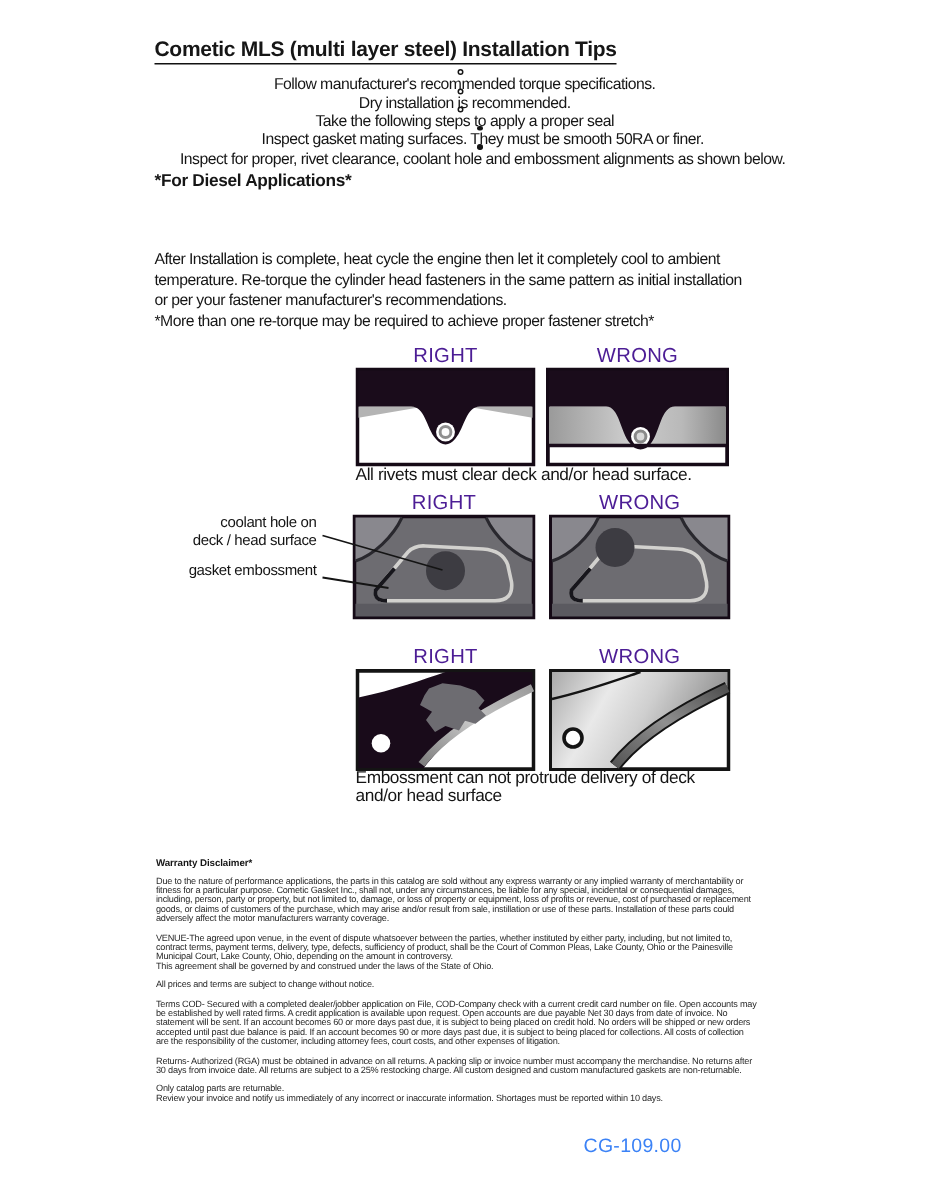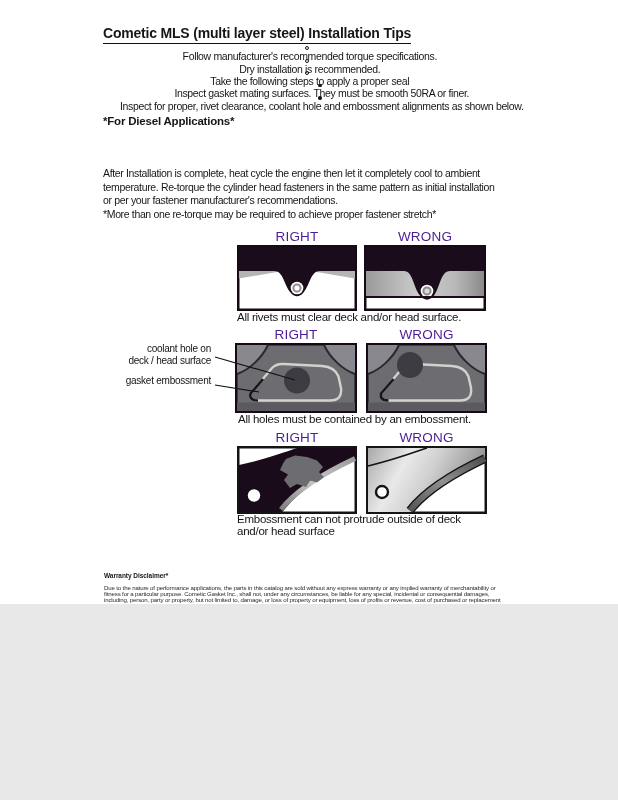--- a/index.html
+++ b/index.html
@@ -1,18 +1,18 @@
 <!DOCTYPE html>
 <html><head>
 <meta charset="utf-8">
 <style>
   * { margin:0; padding:0; box-sizing:border-box; }
   html,body { background:#e8e8e8; }
   .page {
-    position:relative; width:618px; height:604px; margin:0 auto;
+    position:relative; width:618px; height:800px; margin:0 auto;
     background:#ffffff; overflow:hidden; color:#161616;
     font-family:"Liberation Sans","DejaVu Sans",sans-serif;
   }
   .abs { position:absolute; }
   .title {
     font-size:14px; font-weight:bold; letter-spacing:-0.2px;
     border-bottom:1.6px solid #111; padding-bottom:2px; display:inline-block;
     white-space:nowrap;
   }
   .bullet-row { height:12.6px; display:flex; align-items:center; white-space:nowrap;
@@ -146,21 +146,20 @@
       <path d="M27.5,36 L15,50.5 Q13.5,57.5 22.5,57.5" fill="none" stroke="#17161c" stroke-width="2.6"></path>
       <circle cx="44" cy="22" r="13" fill="#3d3c42"></circle>
     </svg>
   </div>
 
   <svg class="abs" style="left:88px; top:340px; pointer-events:none;" width="270" height="90" viewBox="0 0 270 90">
     <line x1="127" y1="17" x2="207" y2="40" stroke="#141414" stroke-width="1.2"></line>
     <line x1="127" y1="45" x2="171" y2="52" stroke="#141414" stroke-width="1.2"></line>
   </svg>
 
-  <div class="abs fig-caption" style="left:238px; top:414px;">All holes must be contained by an embossment.</div>
 
   <div class="abs fig-header" style="left:237px; top:430px; width:120px;">RIGHT</div>
   <div class="abs fig-header" style="left:366px; top:430px; width:121px;">WRONG</div>
 
   <div class="abs" style="left:237px; top:446px;">
     <svg width="120" height="68" viewBox="0 0 120 68">
       <defs>
         <linearGradient id="p3g1" x1="0" y1="1" x2="1" y2="0">
           <stop offset="0" stop-color="#7e7e7e"></stop>
             <stop offset="0.5" stop-color="#c7c7c7"></stop>
@@ -192,21 +191,21 @@
       </defs>
       <rect x="1.25" y="1.25" width="118.5" height="65.5" fill="#ffffff" stroke="#141414" stroke-width="2.5"></rect>
       <path fill="url(#p3g2)" d="M2,2 H119 V13.5 C88,28.5 62,45 46.5,66 L2,66 Z"></path>
       <path d="M2,20 C26,14.5 45,7.5 61,2" fill="none" stroke="#141414" stroke-width="1.6"></path>
       <path d="M44,64.5 C59.5,44.5 86,28 119,12.5" fill="none" stroke="#141414" stroke-width="8.6"></path>
       <path d="M44,64.5 C59.5,44.5 86,28 119,12.5" fill="none" stroke="url(#p3g3)" stroke-width="6"></path>
       <circle cx="16" cy="46" r="6" fill="#ffffff" stroke="#141414" stroke-width="2.4"></circle>
     </svg>
   </div>
 
-  <div class="abs fig-caption" style="left:237px; top:514px;">Embossment can not protrude outside of deck
+  <div class="abs fig-caption" style="left:237px; top:514px;">Embossment can not protrude delivery of deck
 and/or head surface</div>
 
   <div class="abs warranty" style="left:104px; top:572px;">
     <div class="w-head">Warranty Disclaimer*</div>
     <div class="w-para">Due to the nature of performance applications, the parts in this catalog are sold without any express warranty or any implied warranty of merchantability or
 fitness for a particular purpose.  Cometic Gasket Inc., shall not, under any circumstances, be liable for any special, incidental or consequential damages,
 including, person, party or property, but not limited to, damage, or loss of property or equipment, loss of profits or revenue, cost of purchased or replacement
 goods, or claims of customers of the purchase, which may arise and/or result from sale, instillation or use of these parts.  Installation of these parts could
 adversely affect the motor manufacturers warranty coverage.</div>
     <div class="w-para">VENUE-The agreed upon venue, in the event of dispute whatsoever between the parties, whether instituted by either party, including, but not limited to,

